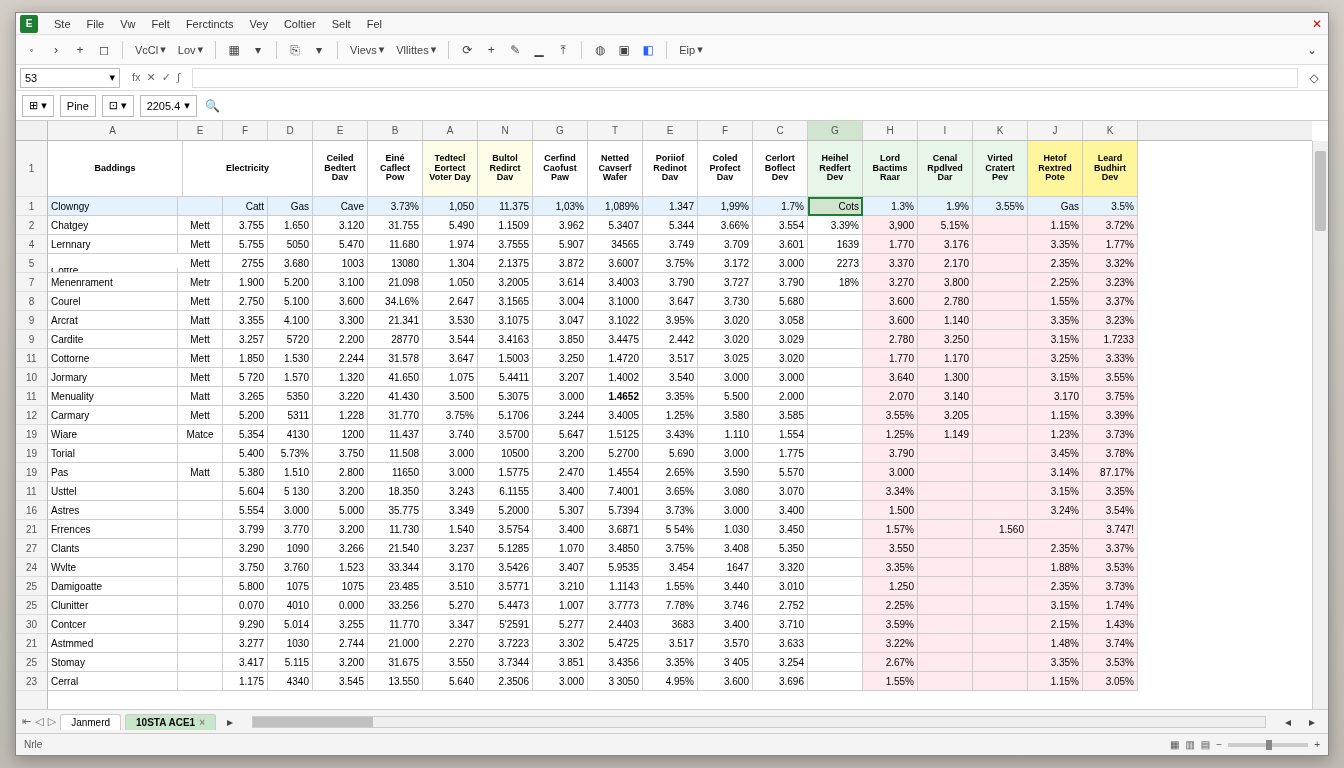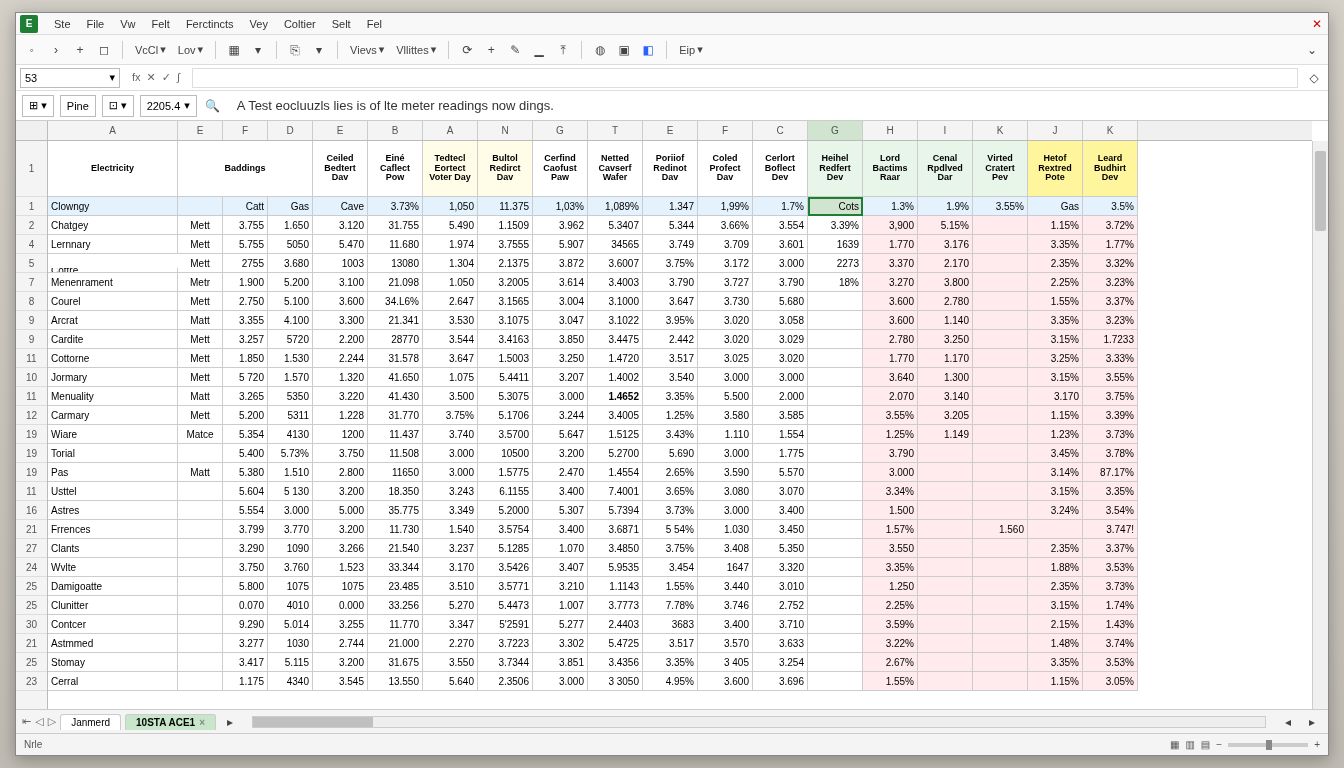--- a/index.html
+++ b/index.html
@@ -122,21 +122,20 @@
     <input class="fx-input" value="" style="">
     <span class="tb-btn">◇</span>
   </div>
 
   <div class="secondbar">
     <div class="sb-box">⊞ ▾</div>
     <div class="sb-box">Pine</div>
     <div class="sb-box">⊡ ▾</div>
     <div class="sb-box"><span>2205.4</span> ▾</div>
     <span class="tb-btn">🔍</span>
-    <span style="font-size:13px;color:#333;margin-left:8px">A  Test eocluuzls lies is of lte meter readings now dings.</span>
   </div>
 
   <div class="grid-wrap">
     <div class="corner"></div>
     <div class="col-headers" id="colh">
         <div class="col-h" style="width: 130px;">A</div>
         <div class="col-h" style="width: 45px;">E</div>
         <div class="col-h" style="width: 45px;">F</div>
         <div class="col-h" style="width: 45px;">D</div>
         <div class="col-h" style="width: 55px;">E</div>
@@ -179,22 +178,22 @@
         <div class="row-h">24</div>
         <div class="row-h">25</div>
         <div class="row-h">25</div>
         <div class="row-h">30</div>
         <div class="row-h">21</div>
         <div class="row-h">25</div>
         <div class="row-h">23</div>
       </div>
     <div class="cells" id="cells">
         <div class="row tall">
+          <div class="cell hdr" style="width: 135px;">Baddings</div>
           <div class="cell hdr" style="width: 130px;">Electricity</div>
-          <div class="cell hdr" style="width: 135px;">Baddings</div>
           <div class="cell hdr " style="width: 55px;">Ceiled Bedtert Dav</div>
           <div class="cell hdr " style="width: 55px;">Einé Caflect Pow</div>
           <div class="cell hdr lyel" style="width: 55px;">Tedtecl Eortect Voter Day</div>
           <div class="cell hdr lyel" style="width: 55px;">Bultol Redirct Dav</div>
           <div class="cell hdr " style="width: 55px;">Cerfind Caofust Paw</div>
           <div class="cell hdr " style="width: 55px;">Netted Cavserf Wafer</div>
           <div class="cell hdr " style="width: 55px;">Poriiof Redinot Dav</div>
           <div class="cell hdr " style="width: 55px;">Coled Profect Dav</div>
           <div class="cell hdr " style="width: 55px;">Cerlort Boflect Dev</div>
           <div class="cell hdr yel lgrn" style="width: 55px;">Heihel Redfert Dev</div>

